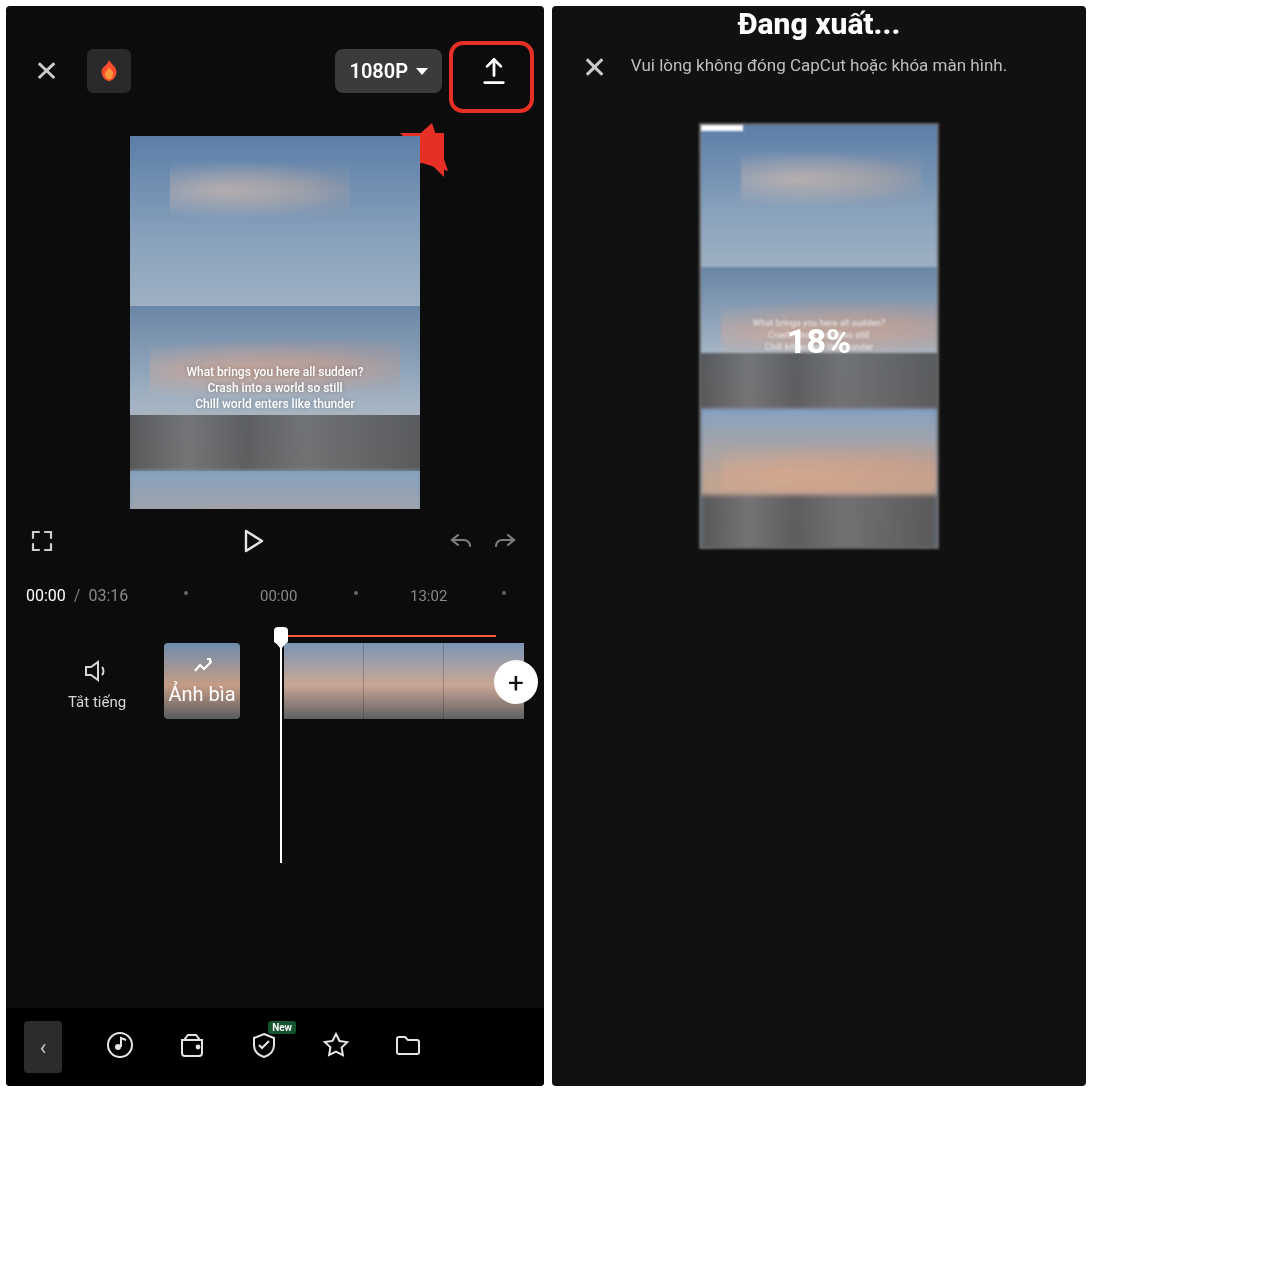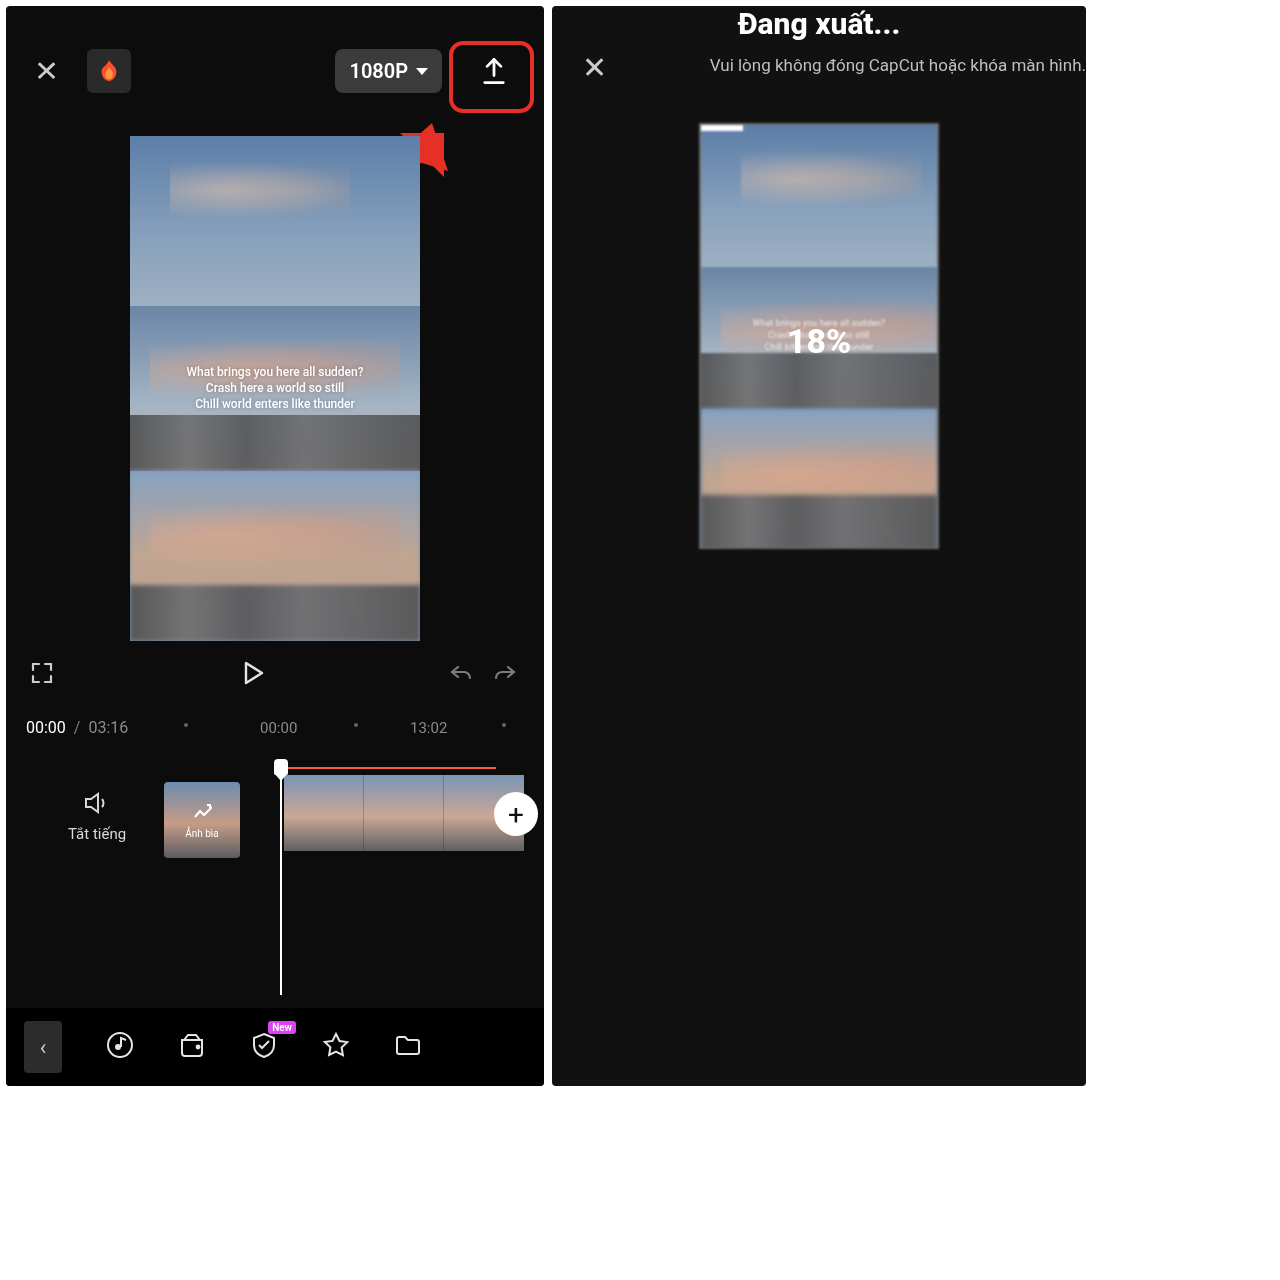--- a/index.html
+++ b/index.html
@@ -81,21 +81,21 @@
     top: 115px; left: 330px;
     width: 120px; height: 100px;
     pointer-events: none;
   }
 
   .preview-wrap {
     display: flex;
     justify-content: center;
   }
   .preview {
-    width: 290px; height: 505px;
+    width: 290px; height: 373px;
     background: #7a94b0;
     position: relative;
     overflow: hidden;
   }
   .strip { position: absolute; left:0; right:0; }
   .s1 { top:0; height:170px; background: linear-gradient(180deg,#5c7ea8 0%, #88a1bc 60%, #9eb0c2 100%); }
   .s2 { top:170px; height:165px; background: linear-gradient(180deg,#6a86a6 0%, #a4b4c4 60%, #cbaf9a 100%); }
   .s3 { top:335px; height:170px; background: linear-gradient(180deg,#86a2c1 0%, #c1a591 50%, #b89f95 100%); }
   .building { position:absolute; bottom:0; left:0; right:0; height:56px; background: linear-gradient(90deg,#4e5052 0,#6d6f72 20%,#54565a 40%,#6a6c70 60%,#505255 100%); opacity:.9; filter: blur(.5px);}
   .s1 .cloud { position:absolute; top:24px; left:40px; width:180px; height:60px; background: radial-gradient(ellipse at 30% 50%, rgba(215,190,175,.6), transparent 70%), radial-gradient(ellipse at 70% 50%, rgba(180,160,150,.4), transparent 70%); }
@@ -196,26 +196,26 @@
     position: absolute;
     left: 62px; top: 44px;
     text-align: center;
     color: #d8d8d8;
     font-size: 15px;
   }
   .mute-col svg { width: 26px; height: 24px; stroke:#d8d8d8; margin-bottom: 10px; display:block; margin-left:auto; margin-right:auto; }
 
   .cover-thumb {
     position:absolute;
-    left: 158px; top: 35px;
+    left: 158px; top: 28px;
     width: 76px; height: 76px;
     background: linear-gradient(180deg,#6d8cac,#c59c86 55%,#5a5c60 100%);
     border-radius: 4px;
     display:flex; flex-direction:column; align-items:center; justify-content:center;
-    color:#fff; font-size:10px;
+    color:#fff; font-size:20px;
   }
   .cover-thumb svg { width: 20px; height: 20px; stroke:#fff; margin-bottom: 6px; }
 
   .bottom-toolbar {
     position: absolute;
     bottom: 0; left: 0; right: 0;
     height: 78px;
     background: #000;
     display: flex;
     align-items: center;
@@ -226,39 +226,39 @@
     width: 38px; height: 52px;
     background: #2c2c2c;
     border-radius: 4px;
     display:flex; align-items:center; justify-content:center;
     color:#ccc; font-size: 22px;
   }
   .tb-icon { position: relative; color:#e5e5e5; }
   .tb-icon svg { width: 28px; height: 28px; stroke:#e5e5e5; fill:none; }
   .new-badge {
     position:absolute; top:-10px; right:-18px;
-    background:#d946ef; color:#fff;
+    background:#14532d; color:#fff;
     font-size:10px; padding:1px 4px; border-radius:3px;
     font-weight:600;
   }
 
   
   .r-close {
     position:absolute;
     top: 44px; left: 30px;
     font-size: 30px; color: #ccc; font-weight: 300;
   }
   .export-title {
     text-align: center;
     color: #fff;
     font-size: 30px;
     font-weight: 800;
   }
   .export-sub {
-    text-align: right;
+    text-align: center;
     color: #bfbfbf;
     font-size: 17px;
     margin-top: 14px;
   }
   .export-thumb {
     width: 240px; height: 426px;
     margin: 48px auto 0;
     border: 2px solid #6a6a6a;
     position: relative;
     overflow: hidden;
@@ -325,21 +325,21 @@
       <div class="strip s2">
           <div class="cloud"></div>
           <div class="building"></div>
         </div>
       <div class="strip s3">
           <div class="cloud"></div>
           <div class="building"></div>
         </div>
       <div class="overlay-text">
         <div>What brings you here all sudden?</div>
-        <div>Crash here a world so still</div>
+        <div>Crash into a world so still</div>
         <div>Chill world enters like thunder</div>
       </div>
     </div>
   </div>
 
   <div class="player-bar">
     <div class="pb-icon expand-icon">
       <svg viewBox="0 0 24 24" fill="none" stroke-width="2.2" stroke-linecap="round">
           <path d="M3 9V3h6"></path>
           <path d="M21 15v6h-6"></path>

